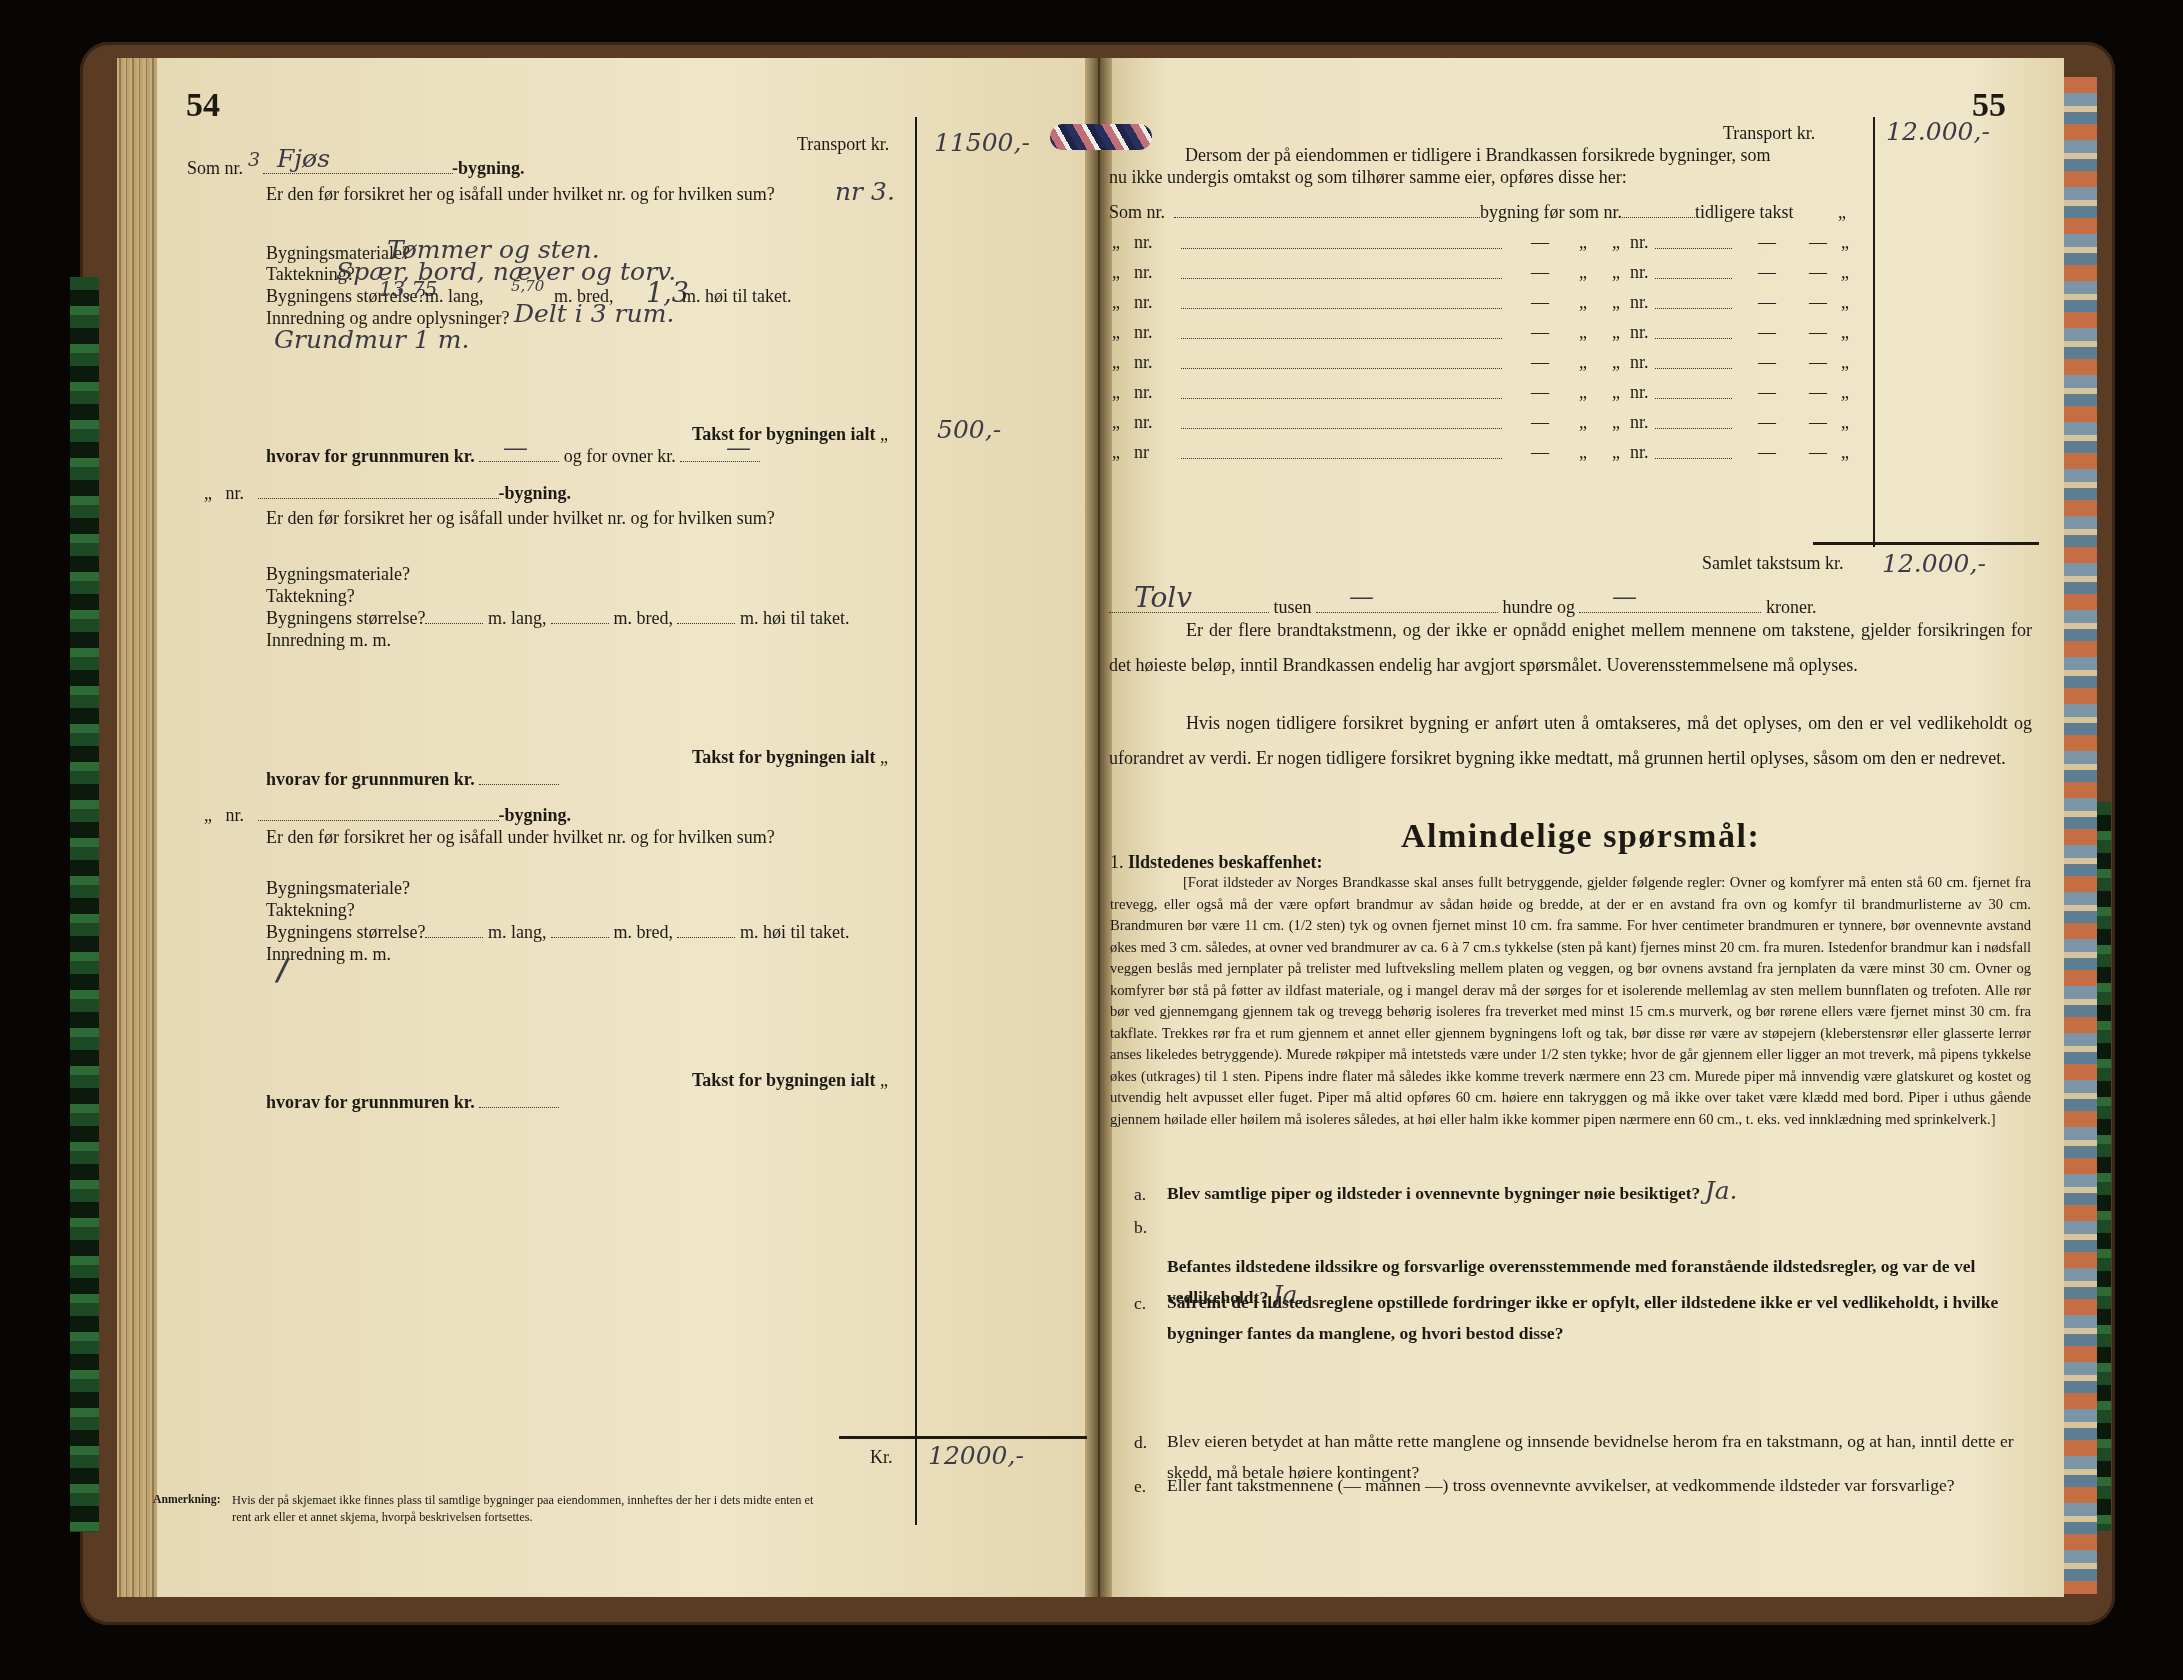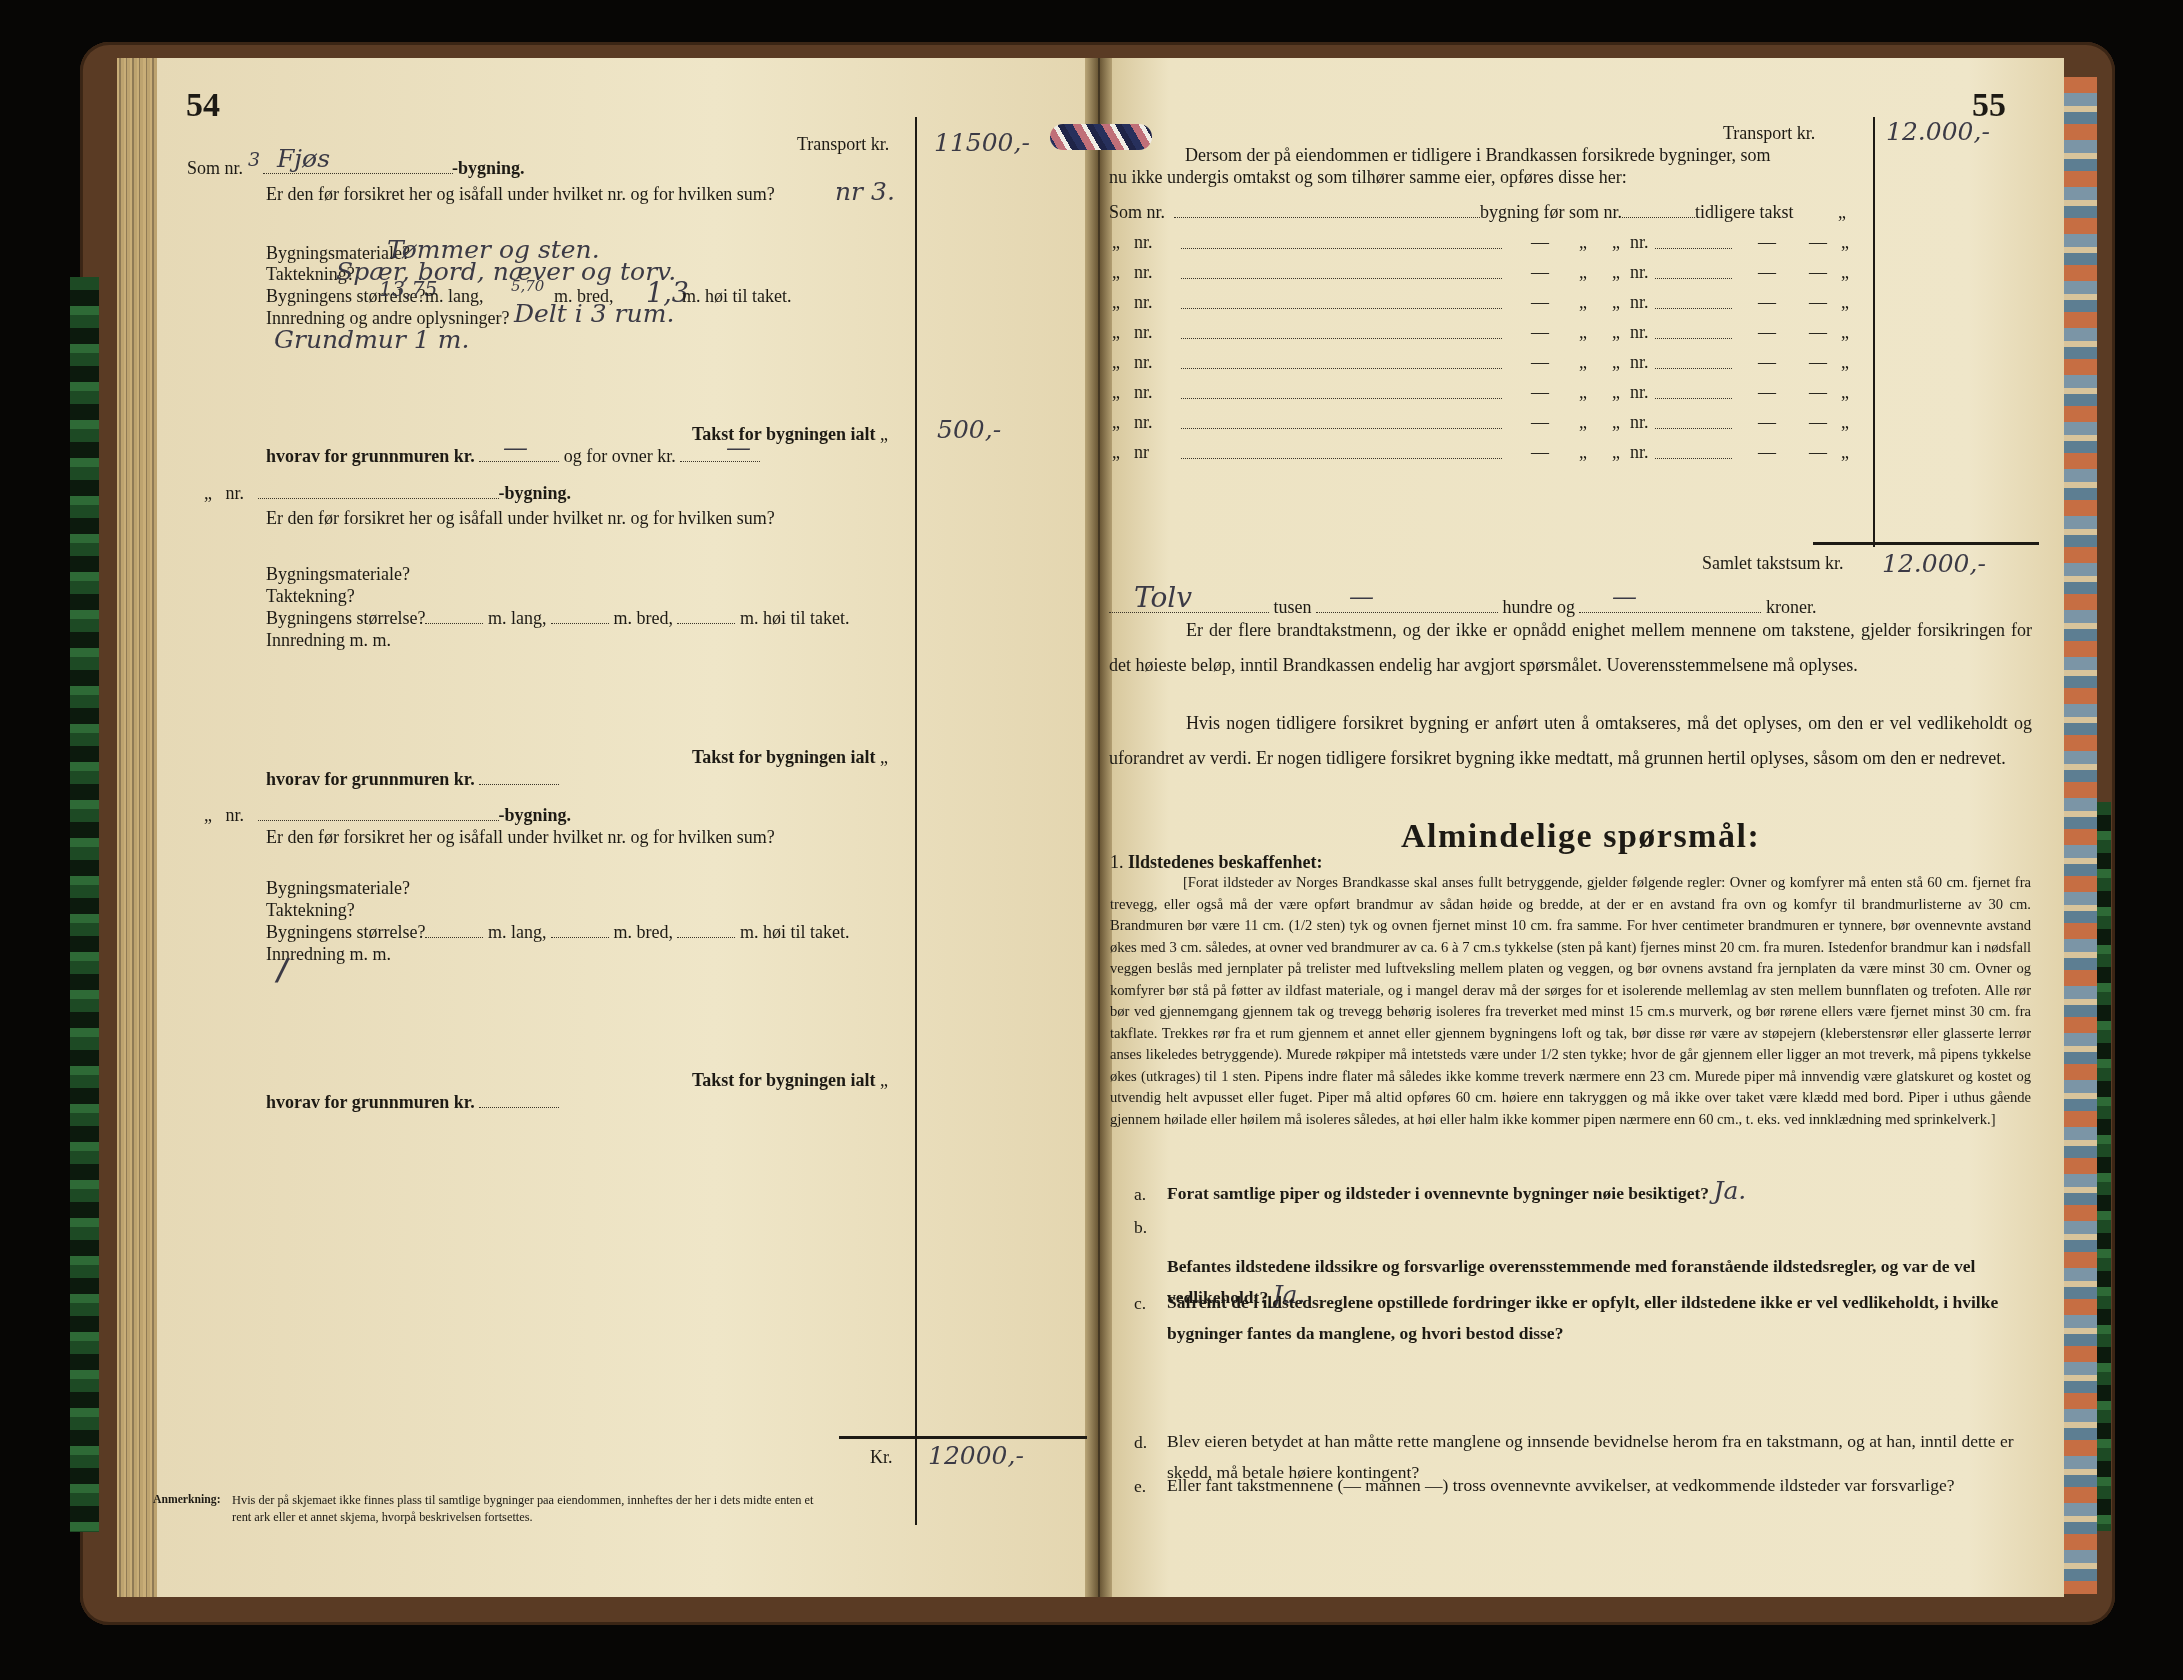--- a/index.html
+++ b/index.html
@@ -201,21 +201,21 @@
 <div class="title" style="left:1401px;top:817px;">Almindelige spørsmål:</div>
 
 <div class="t" style="left:1110px;top:853px;">
   <span>1.</span>
   <span class="b">Ildstedenes beskaffenhet:</span>
 </div>
 <div class="t small" style="left:1110px;top:872px;width:921px;text-indent:73px;">[Forat ildsteder av Norges Brandkasse skal anses fullt betryggende, gjelder følgende regler: Ovner og komfyrer må enten stå 60 cm. fjernet fra trevegg, eller også må der være opført brandmur av sådan høide og bredde, at der er en avstand fra ovn og komfyr til brandmurlisterne av 30 cm. Brandmuren bør være 11 cm. (1/2 sten) tyk og ovnen fjernet minst 10 cm. fra samme. For hver centimeter brandmuren er tynnere, bør ovennevnte avstand økes med 3 cm. således, at ovner ved brandmurer av ca. 6 à 7 cm.s tykkelse (sten på kant) fjernes minst 20 cm. fra muren. Istedenfor brandmur kan i nødsfall veggen beslås med jernplater på trelister med luftveksling mellem platen og veggen, og bør ovnens avstand fra jernplaten da være minst 30 cm. Ovner og komfyrer bør stå på føtter av ildfast materiale, og i mangel derav må der sørges for et isolerende mellemlag av sten mellem bunnflaten og trefoten. Alle rør bør ved gjennemgang gjennem tak og trevegg behørig isoleres fra treverket med minst 15 cm.s murverk, og bør rørene ellers være fjernet minst 30 cm. fra takflate. Trekkes rør fra et rum gjennem et annet eller gjennem bygningens loft og tak, bør disse rør være av støpejern (kleberstensrør eller glasserte lerrør anses likeledes betryggende). Murede røkpiper må intetsteds være under 1/2 sten tykke; hvor de går gjennem eller ligger an mot treverk, må pipens tykkelse økes (utkrages) til 1 sten. Pipens indre flater må således ikke komme treverk nærmere enn 23 cm. Murede piper må innvendig være glatskuret og kostet og utvendig helt avpusset eller fuget. Piper må altid opføres 60 cm. høiere enn takryggen og må ikke over taket være klædd med bord. Piper i uthus gående gjennem høilade eller høilem må isoleres således, at høi eller halm ikke kommer pipen nærmere enn 60 cm., t. eks. ved innklædning med sprinkelverk.]</div>
 
 <div id="questions">
     <div class="qn" style="left: 1134px; top: 1184px;">a.</div>
-    <div class="q" style="left: 1167px; top: 1178px; width: 657px;"><span>Forat samtlige piper og ildsteder i ovennevnte bygninger nøie besiktiget?</span> <span class="hand" style="position:relative;font-weight:normal">Ja.</span></div>
+    <div class="q" style="left: 1167px; top: 1178px; width: 657px;"><span>Blev samtlige piper og ildsteder i ovennevnte bygninger nøie besiktiget?</span> <span class="hand" style="position:relative;font-weight:normal">Ja.</span></div>
     <div class="qn" style="left: 1134px; top: 1217px;">b.</div>
     <div class="q" style="left: 1167px; top: 1211px; width: 875px; margin-top: 40px;"><span>Befantes ildstedene ildssikre og forsvarlige overensstemmende med foranstående ildstedsregler, og var de vel vedlikeholdt?</span> <span class="hand" style="position:relative;font-weight:normal">Ja.</span></div>
     <div class="qn" style="left: 1134px; top: 1293px;">c.</div>
     <div class="q" style="left: 1167px; top: 1287px; width: 875px;"><span>Såfremt de i ildstedsreglene opstillede fordringer ikke er opfylt, eller ildstedene ikke er vel vedlikeholdt, i hvilke bygninger fantes da manglene, og hvori bestod disse?</span> <span class="hand" style="position:relative;font-weight:normal"></span></div>
     <div class="qn" style="left: 1134px; top: 1432px;">d.</div>
     <div class="q" style="left: 1167px; top: 1426px; width: 875px; font-weight: normal;"><span>Blev eieren betydet at han måtte rette manglene og innsende bevidnelse herom fra en takstmann, og at han, inntil dette er skedd, må betale høiere kontingent?</span> <span class="hand" style="position:relative;font-weight:normal"></span></div>
     <div class="qn" style="left: 1134px; top: 1476px;">e.</div>
     <div class="q" style="left: 1167px; top: 1470px; width: 875px; font-weight: normal;"><span>Eller fant takstmennene (— mannen —) tross ovennevnte avvikelser, at vedkommende ildsteder var forsvarlige?</span> <span class="hand" style="position:relative;font-weight:normal"></span></div>
   </div>
 

